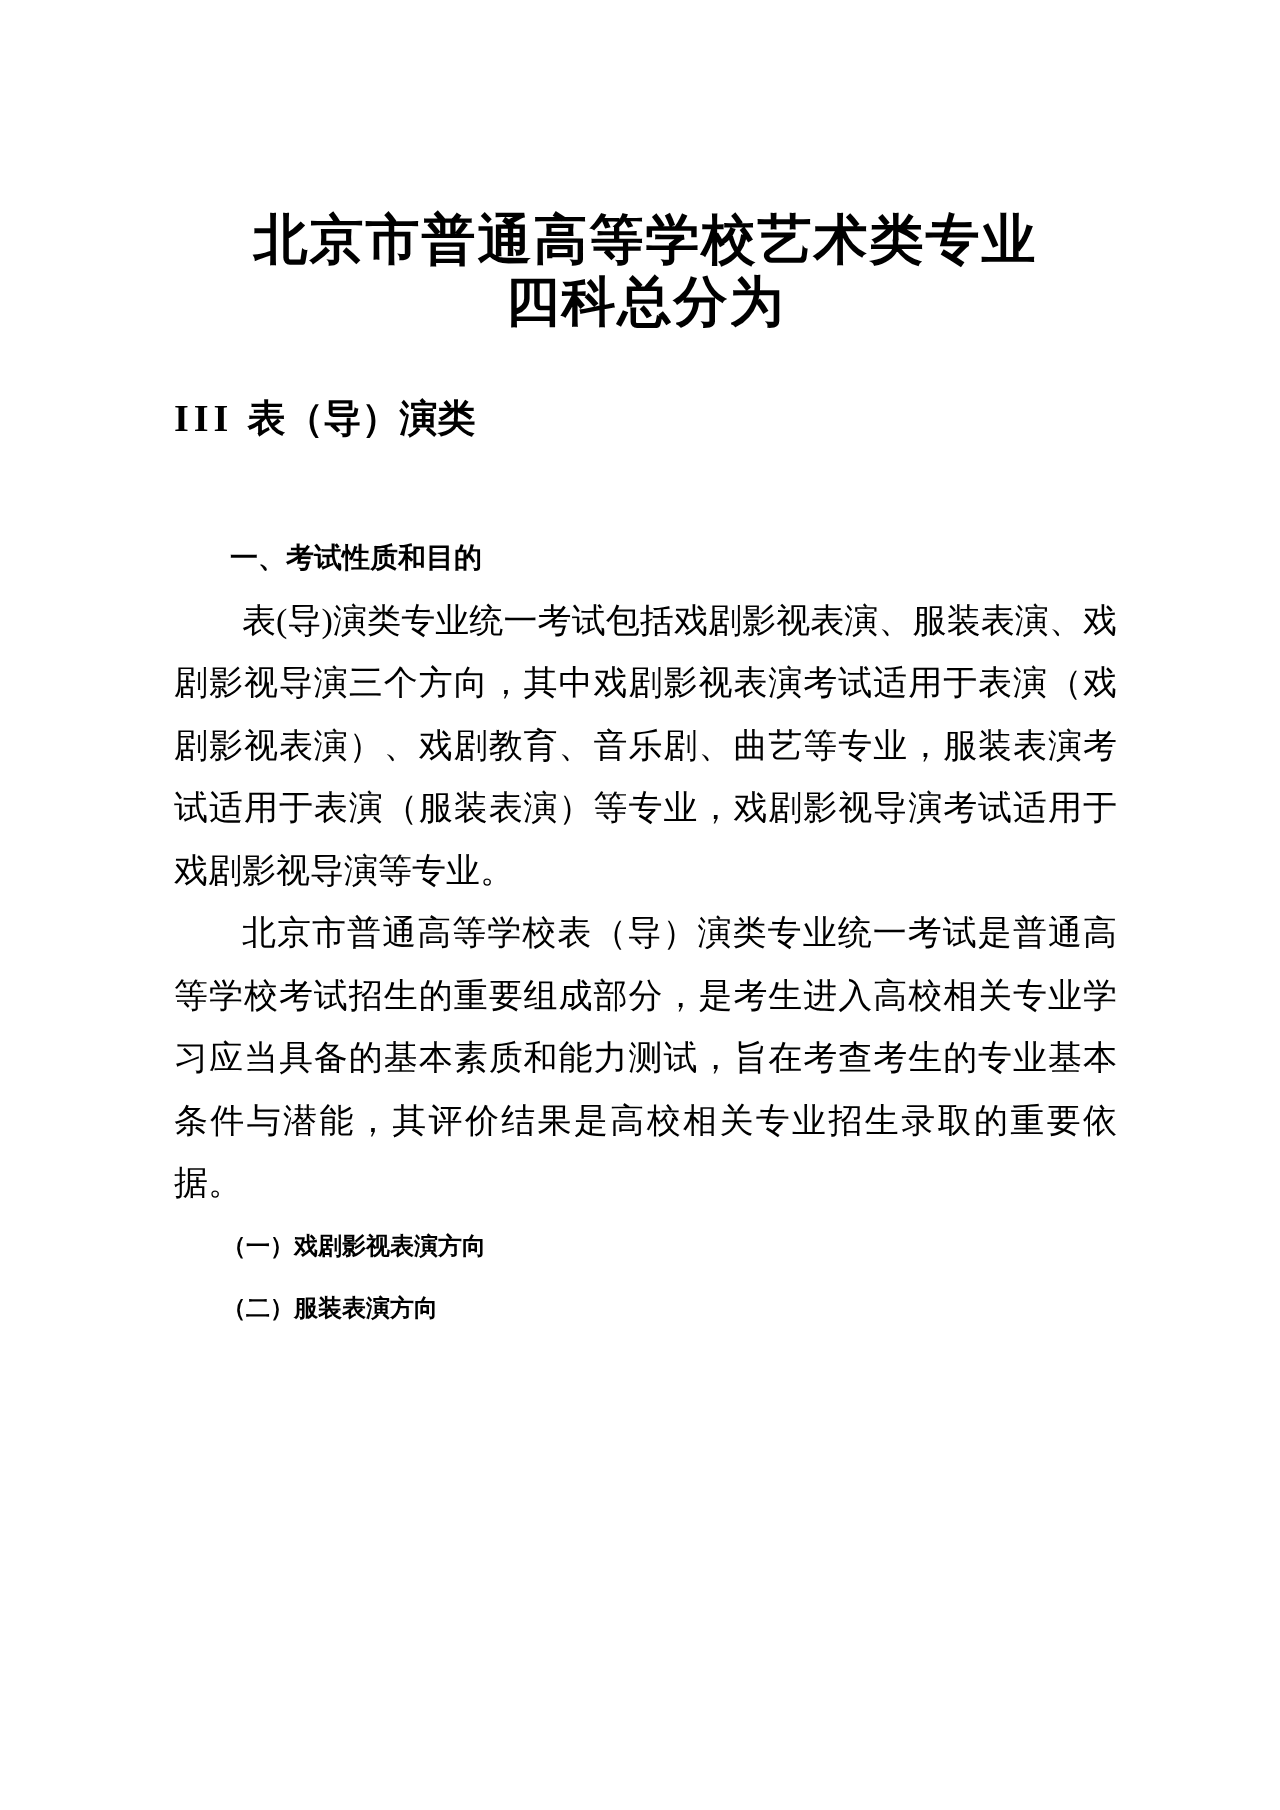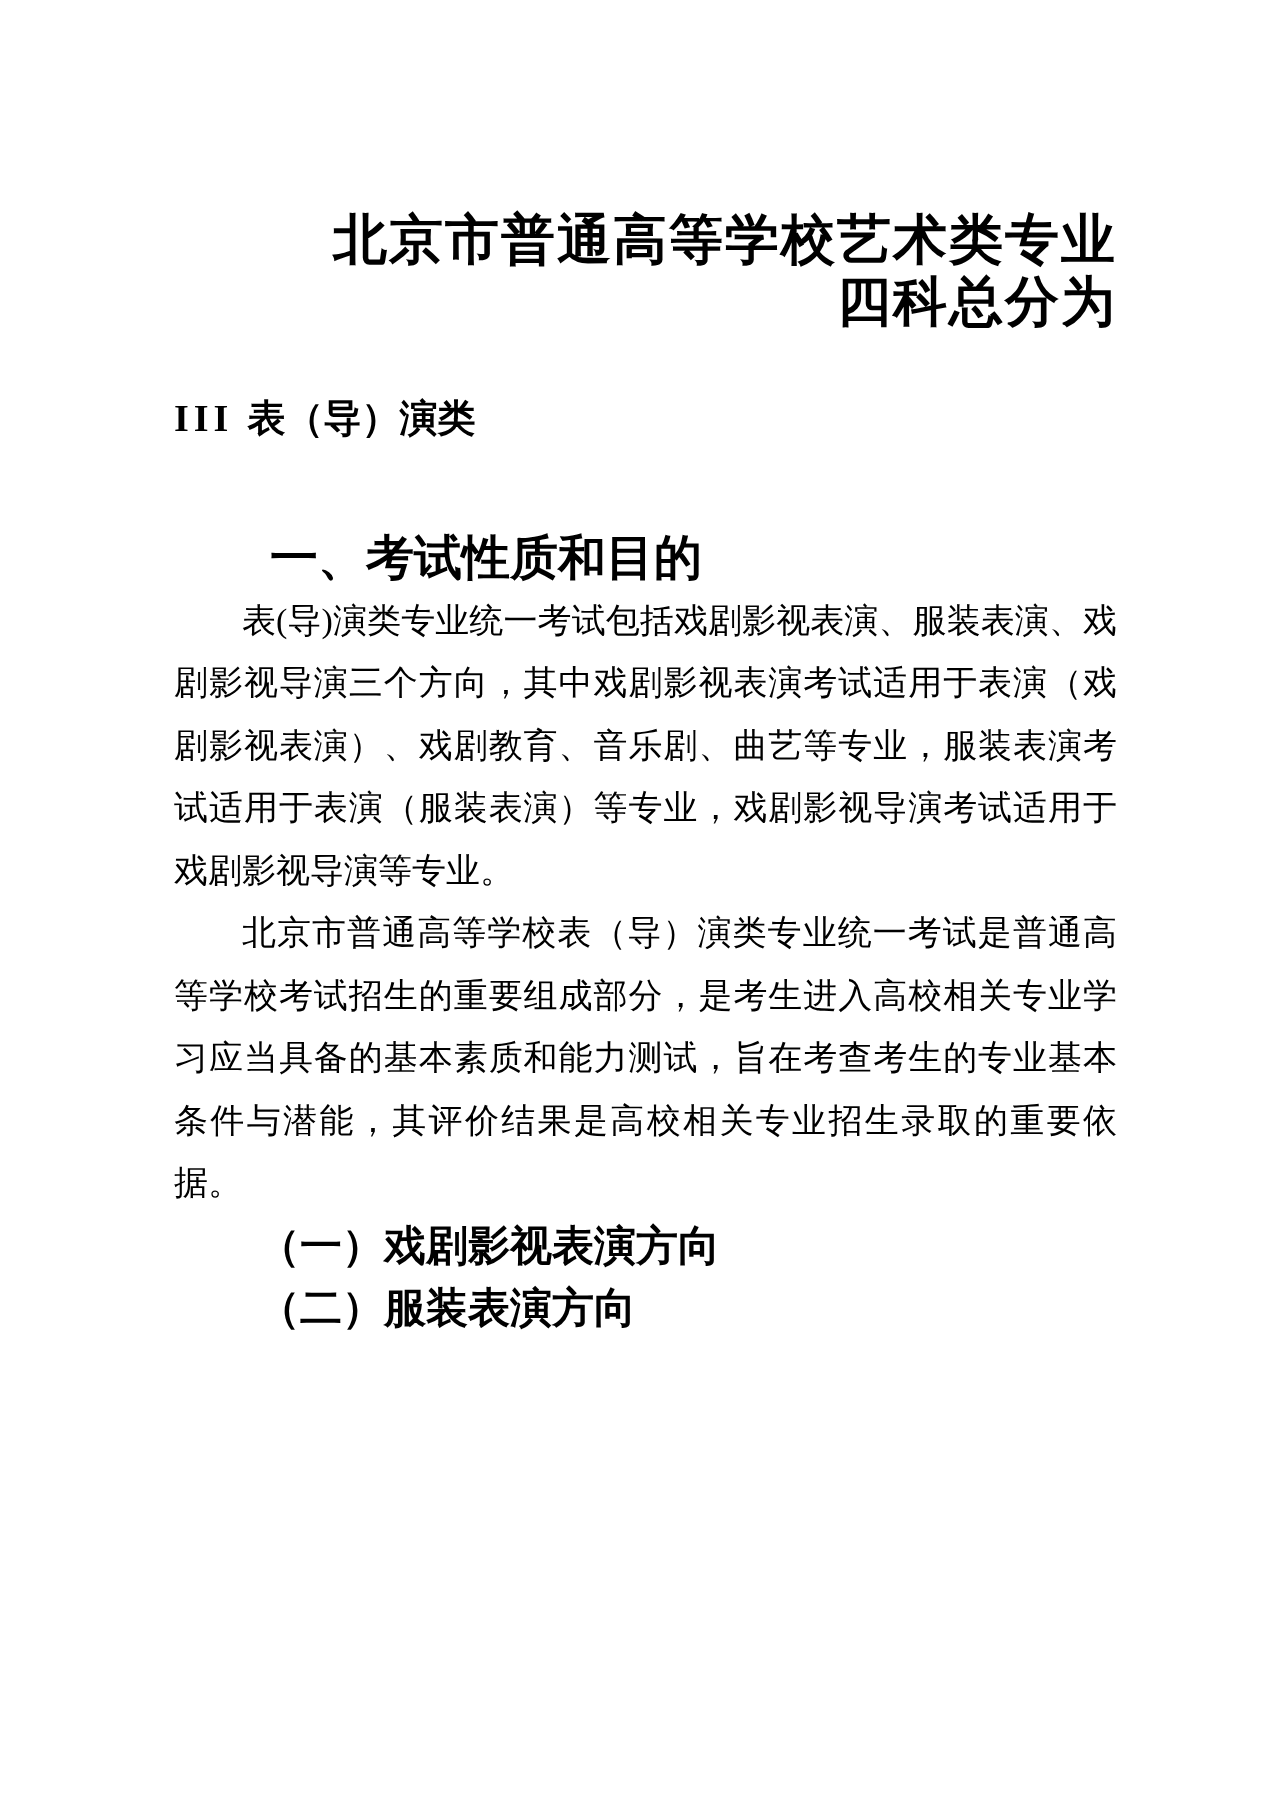--- a/index.html
+++ b/index.html
@@ -16,21 +16,21 @@
     color: #000000;
     overflow: hidden;
     font-family: "Liberation Serif", "DejaVu Serif", serif;
   }
   .content {
     margin-left: 174px;
     width: 943px;
   }
   .doc-title {
     margin: 209px 0 0 0;
-    text-align: right;
+    text-align: center;
     font-size: 54px;
     line-height: 62px;
     font-weight: bold;
     letter-spacing: 2px;
     font-family: "Liberation Serif", "DejaVu Serif", serif;
   }
   .doc-subtitle {
     margin: 54px 0 0 0;
     font-size: 38px;
     line-height: 62px;
@@ -41,30 +41,30 @@
     font-family: "Liberation Serif", "DejaVu Serif", serif;
     letter-spacing: 5px;
     margin-right: 14px;
     font-weight: bold;
   }
   .sec {
     margin: 0;
     line-height: 62.5px;
   }
   .h-level1 {
-    font-size: 48px;
+    font-size: 28px;
     font-weight: bold;
     text-indent: 2em;
     font-family: Liberation Serif, serif;
   }
   .h-level1.first {
     margin-top: 78px;
   }
   .h-level2 {
-    font-size: 42px;
+    font-size: 24px;
     font-weight: bold;
     text-indent: 2em;
     font-family: "Liberation Serif", "DejaVu Serif", serif;
   }
   .para {
     font-size: 34px;
     text-align: justify;
     text-justify: inter-character;
     text-indent: 2em;
     font-family: "Liberation Serif", "DejaVu Serif", serif;

